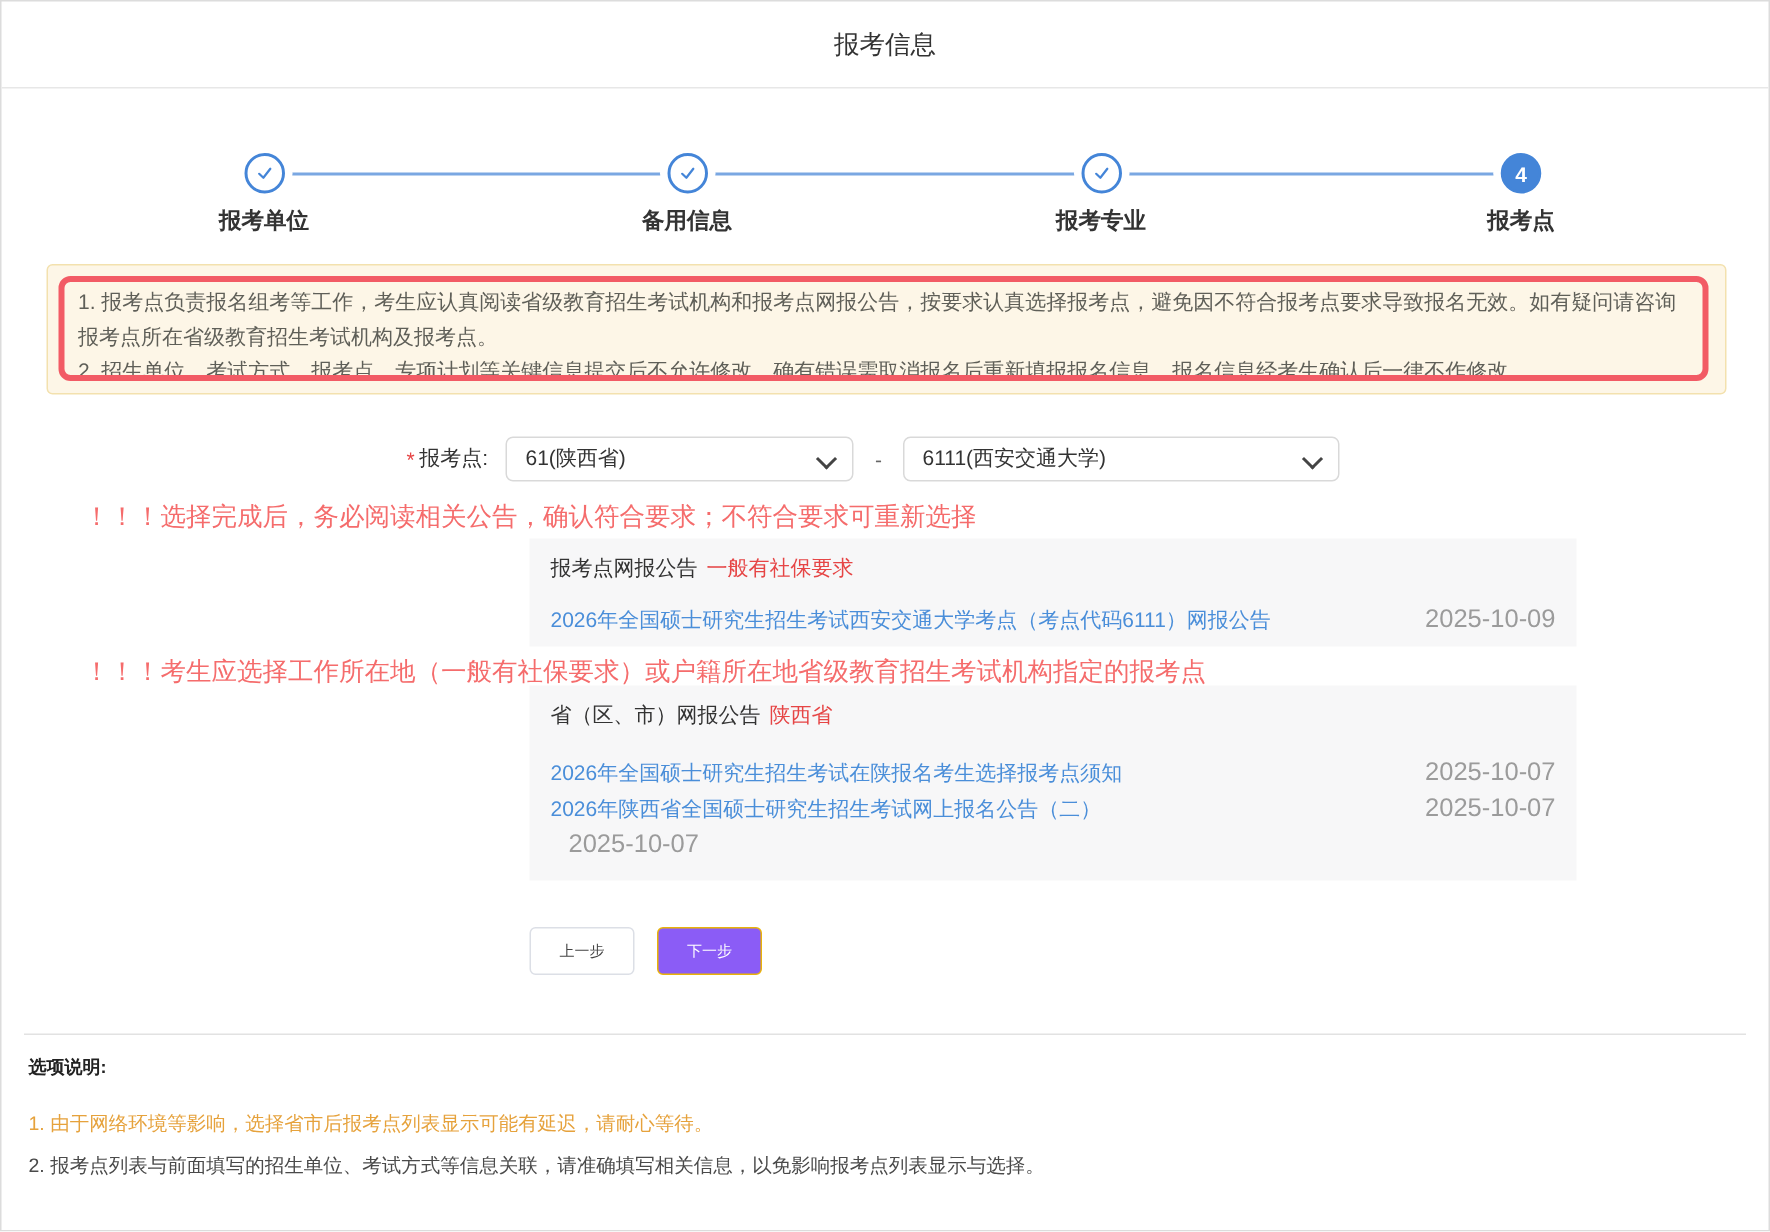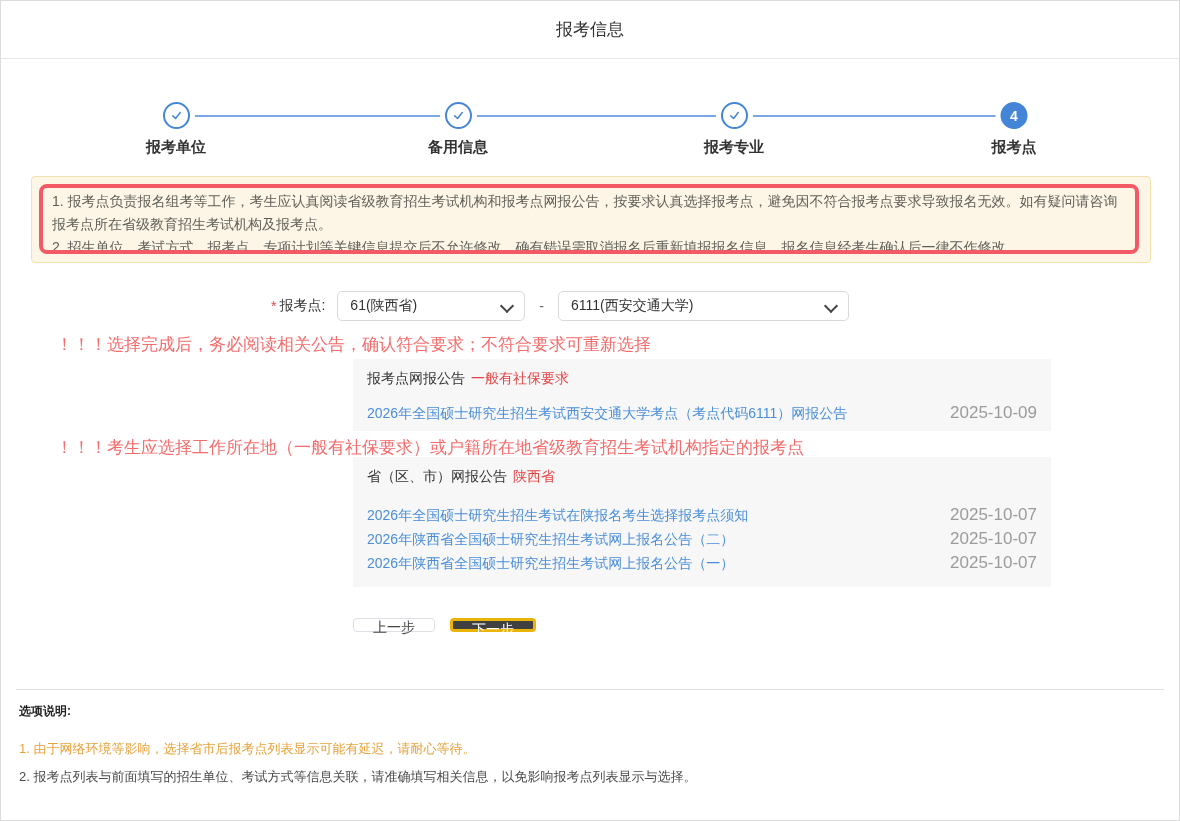--- a/index.html
+++ b/index.html
@@ -28,21 +28,21 @@
   .notice-red p{margin:0;font-size:14px;line-height:23px;color:#5f5f58;}
 
   
   .form-row{position:absolute;left:270px;top:290px;height:30px;display:flex;align-items:center;font-size:14px;}
   .req{color:#e64545;margin-right:3px;}
   .form-label{color:#333;}
   .select{box-sizing:border-box;height:30px;border:1px solid #d9d9d9;border-radius:5px;background:#fff;
           display:flex;align-items:center;padding:0 28px 0 12px;position:relative;color:#333;cursor:pointer;}
   .select .chev{position:absolute;right:12px;top:9px;width:8px;height:8px;
                 border-right:2px solid #444;border-bottom:2px solid #444;transform:rotate(45deg);}
-  .sel-province{margin-left:12px;width:188px;}
+  .sel-province{margin-left:12px;width:232px;}
   .sel-dash{margin:0 14px;color:#666;}
   .sel-site{width:291px;}
 
   
   .warn{position:absolute;left:55px;font-size:17px;color:#f56c6c;white-space:nowrap;}
   .warn1{top:332px;}
   .warn2{top:435px;}
 
   
   .panel{position:absolute;left:352px;width:698px;box-sizing:border-box;background:#f7f7f8;padding:11px 14px;}
@@ -52,23 +52,23 @@
   .panel-header .hl{color:#e64545;margin-left:6px;}
   .link-row{display:flex;justify-content:space-between;align-items:baseline;}
   .panel1 .link-row{margin-top:15px;}
   .panel2 .link-row{line-height:24px;}
   .panel2 .link-row.first{margin-top:17px;}
   .notice-link{font-size:14px;color:#4a8ed9;text-decoration:none;cursor:pointer;}
   .notice-date{font-size:17px;color:#9b9b9b;margin-left:12px;white-space:nowrap;}
 
   
   .btns{position:absolute;left:352px;top:617px;display:flex;gap:15px;}
-  .btn{height:14px;padding:0 19px;border-radius:4px;font-size:14px;font-family:inherit;cursor:pointer;}
+  .btn{height:32px;padding:0 19px;border-radius:4px;font-size:10px;font-family:inherit;cursor:pointer;}
   .btn-prev{background:#fff;border:1px solid #dcdfe6;color:#444;}
-  .btn-next{background:#404040;border:3px solid #eab308;color:#fff;}
+  .btn-next{background:#8b5cf6;border:1px solid #eab308;color:#fff;}
 
   
   .divider{position:absolute;left:15px;top:688px;width:1148px;height:1px;background:#e2e2e2;}
   .footer-heading{position:absolute;left:18px;top:702px;font-size:12px;font-weight:700;color:#222;}
   .footer-note{position:absolute;left:18px;font-size:13px;}
   .note1{top:739px;color:#e6a23c;}
   .note2{top:767px;color:#4a4a4a;}
 </style>
 </head>
 <body>
@@ -153,21 +153,20 @@
     </div>
     <div class="link-row first">
       <a class="notice-link">2026年全国硕士研究生招生考试在陕报名考生选择报考点须知</a>
       <span class="notice-date">2025-10-07</span>
     </div>
     <div class="link-row">
       <a class="notice-link">2026年陕西省全国硕士研究生招生考试网上报名公告（二）</a>
       <span class="notice-date">2025-10-07</span>
     </div>
     <div class="link-row">
-      <a class="notice-link">2026年陕西省全国硕士研究生招生考试网上报名公告（一）</a>
       <span class="notice-date">2025-10-07</span>
     </div>
   </div>
 
   <div class="btns">
     <button class="btn btn-prev">上一步</button>
     <button class="btn btn-next">下一步</button>
   </div>
 
   <div class="divider"></div>

